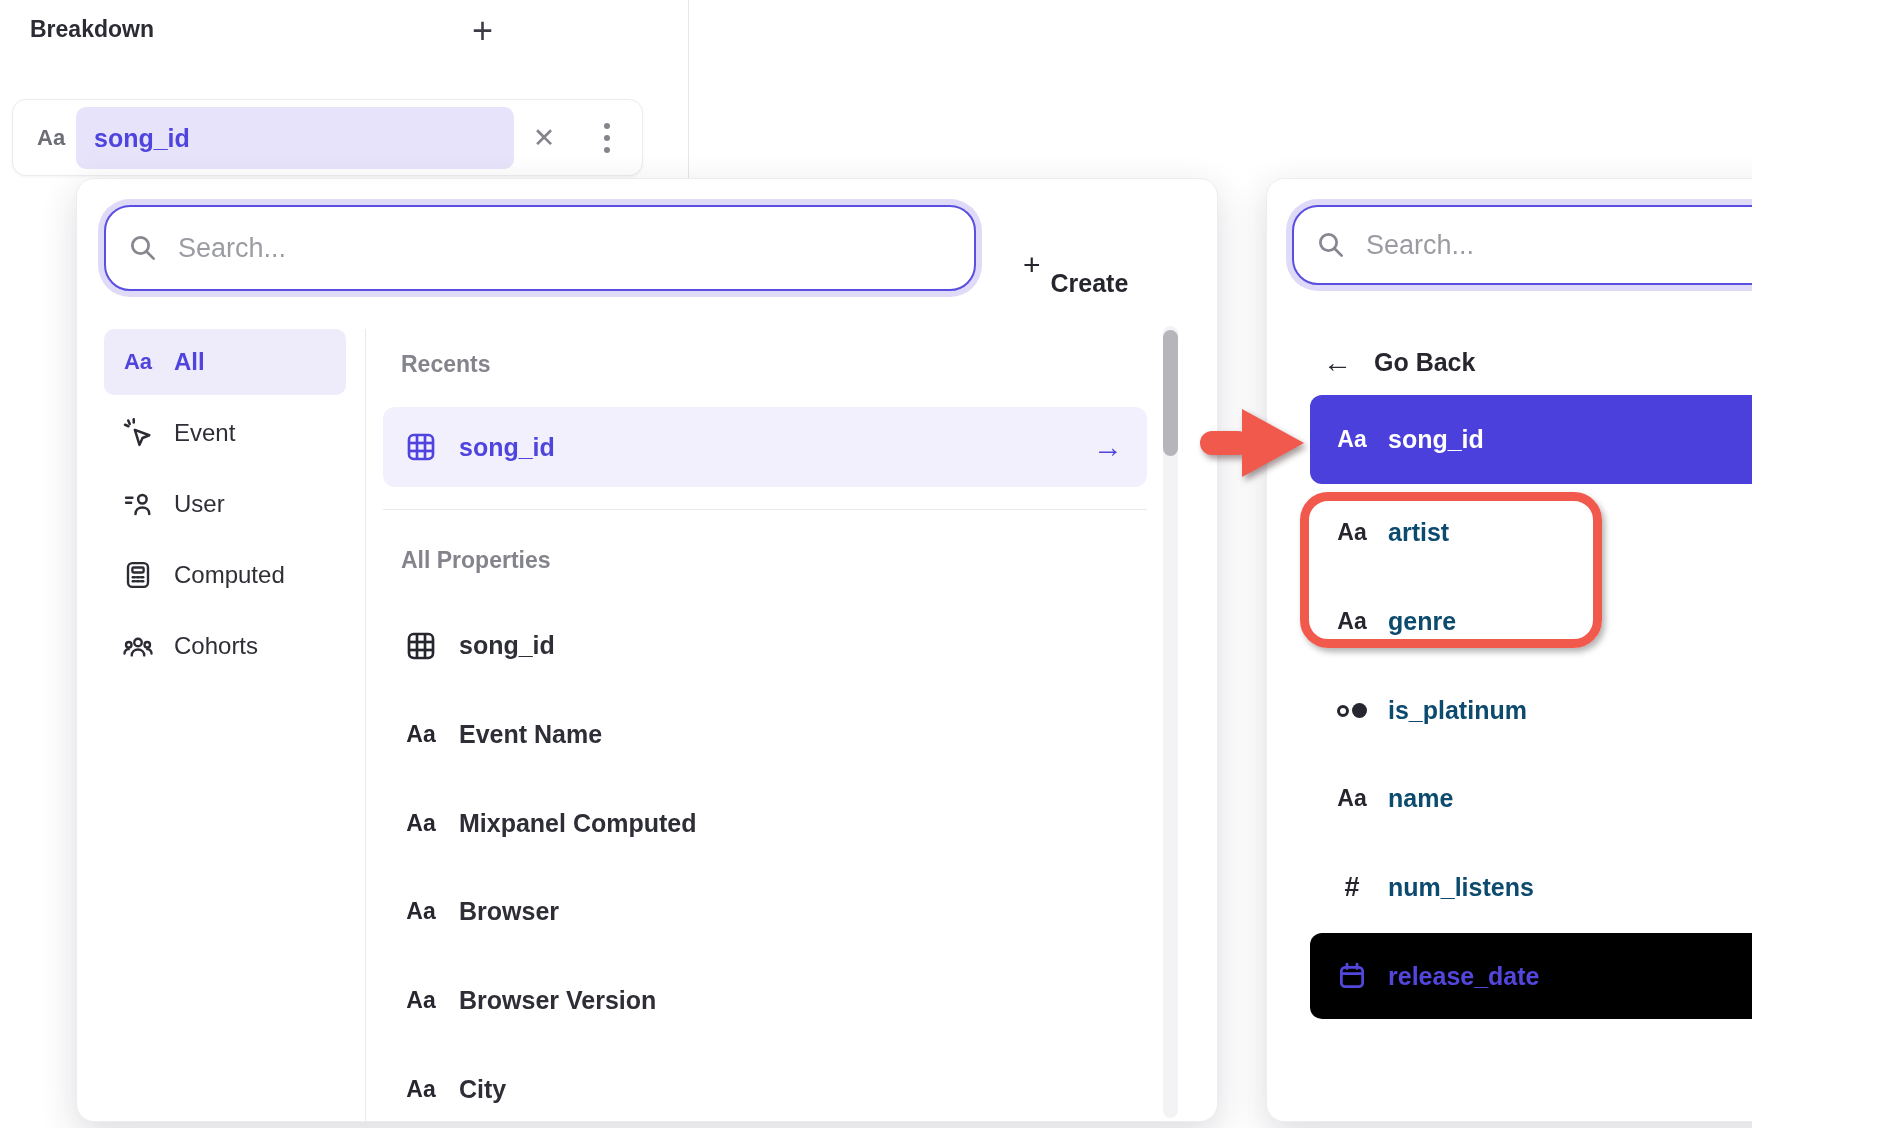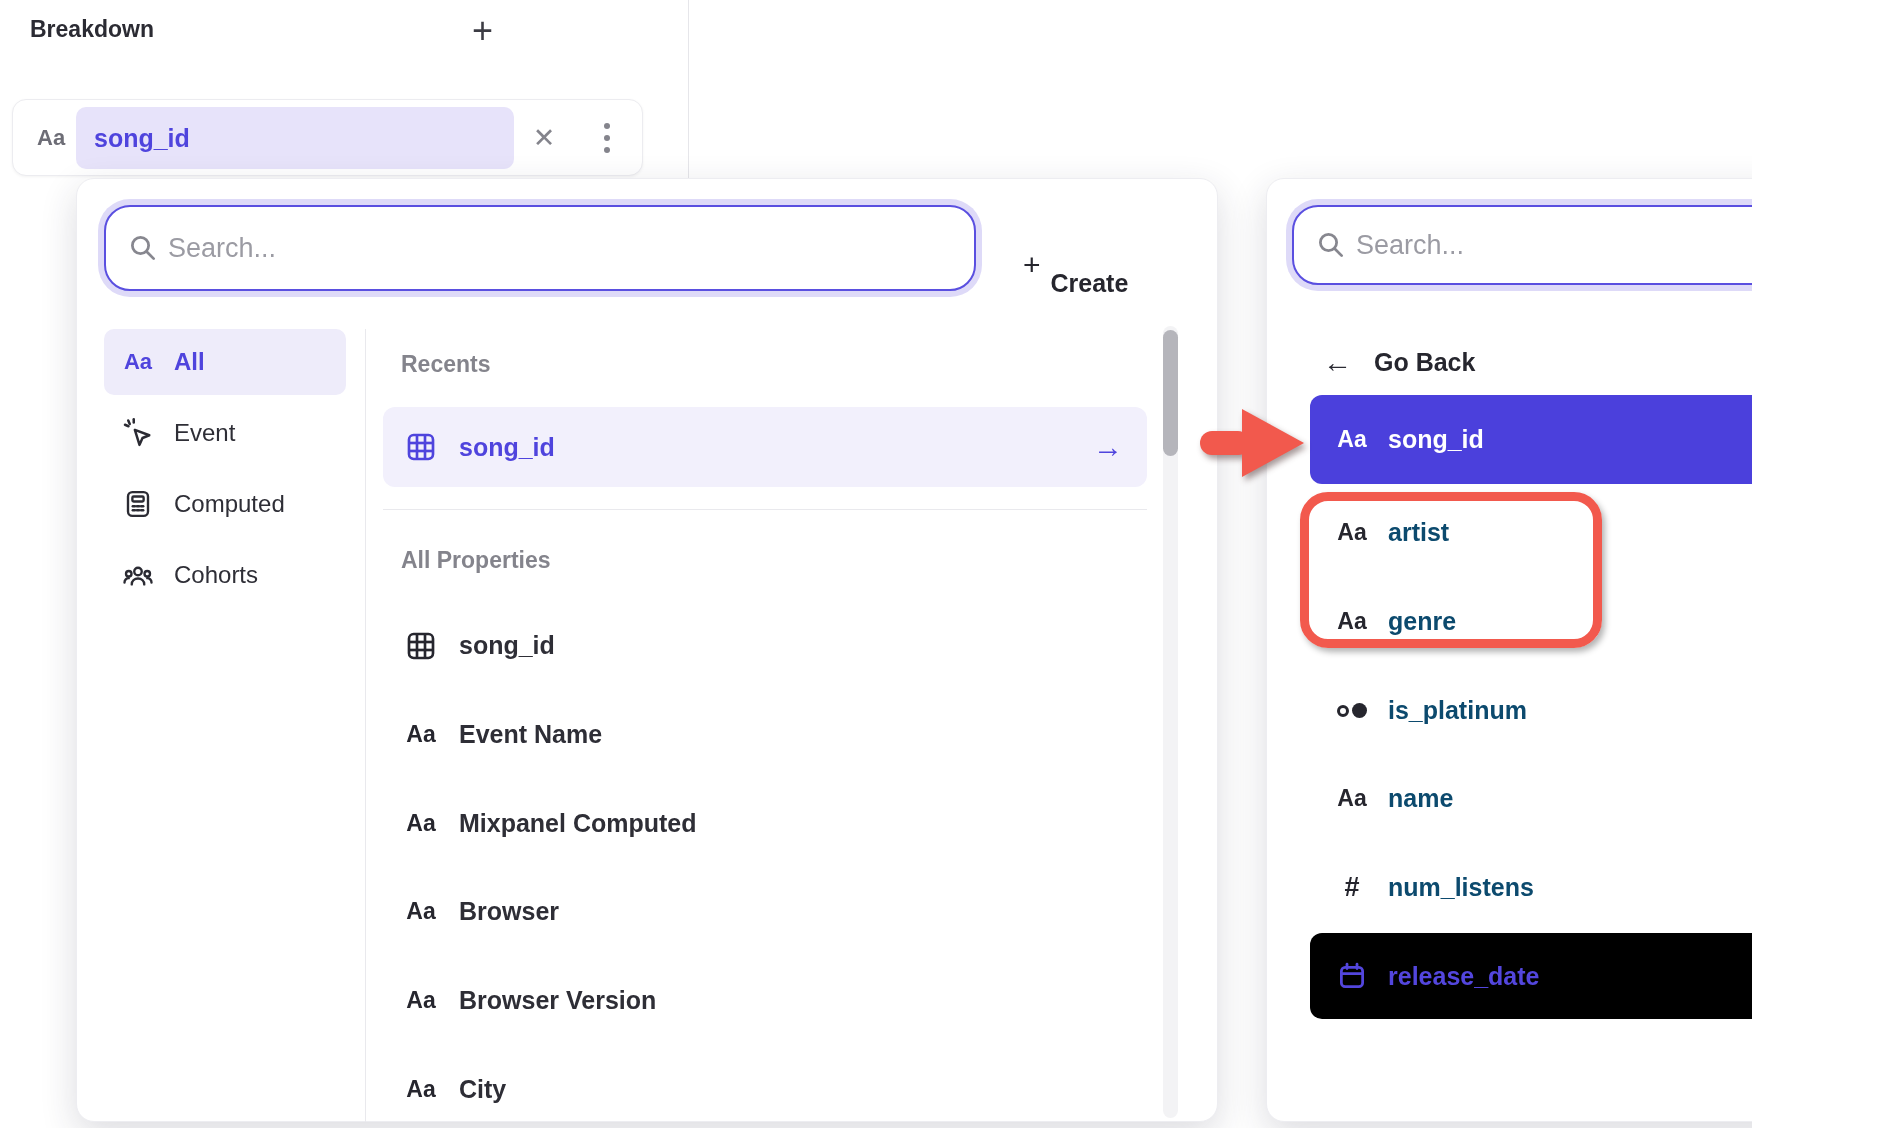--- a/index.html
+++ b/index.html
@@ -28,21 +28,21 @@
 
   
   .panel{background:#fff;border:1px solid #ededf1;border-radius:18px;
          box-shadow:0 12px 36px rgba(35,35,60,.16);}
   .panel-left{left:76px;top:178px;width:1142px;height:944px;}
   .panel-right{left:1266px;top:178px;width:628px;height:944px;}
 
   .searchbox{border:2px solid #5a4fe0;border-radius:26px;box-shadow:0 0 0 6px #dedaf8;
              display:flex;align-items:center;padding:0 22px;background:#fff;}
   .searchbox input{flex:1;border:none;outline:none;font-family:inherit;font-size:27px;color:#2c2c33;
-                   background:transparent;margin-left:8px;min-width:0;}
+                   background:transparent;margin-left:18px;min-width:0;}
   .searchbox input::placeholder{color:#9b9ba3;}
 
   .create-btn{display:flex;align-items:center;gap:10px;cursor:pointer;}
   .create-plus{font-size:30px;font-weight:300;color:#26262e;line-height:30px;}
   .create-label{font-size:25px;font-weight:600;color:#26262e;margin-top:38px;}
 
   
   .sidebar{left:27px;top:150px;width:242px;}
   .cat-row{height:66px;margin-bottom:5px;display:flex;align-items:center;padding-left:16px;
            border-radius:10px;gap:18px;cursor:pointer;}
@@ -136,20 +136,31 @@
       <div class="cat-row">
         <span class="cat-icon">
           <svg class="ic" width="30" height="30" viewBox="0 0 24 24" fill="none" stroke="#2b2b33" stroke-width="2" stroke-linecap="round" stroke-linejoin="round">
             <path d="M9.5 9.5 L21 13.8 L15.6 16 L13.2 21.5 Z"></path>
             <line x1="4.2" y1="2" x2="5.4" y2="4.8"></line>
             <line x1="1.6" y1="5.4" x2="4.4" y2="6.6"></line>
             <line x1="8.6" y1="1" x2="8.6" y2="3.6"></line>
           </svg>
         </span>
         <span class="cat-label">Event</span>
+      </div>
+      <div class="cat-row">
+        <span class="cat-icon">
+          <svg class="ic" width="30" height="30" viewBox="0 0 24 24" fill="none" stroke="#2b2b33" stroke-width="2" stroke-linecap="round">
+            <circle cx="15.5" cy="8.2" r="3.4"></circle>
+            <path d="M10 20 c0-3.2 2.5-5.2 5.5-5.2 s5.5 2 5.5 5.2"></path>
+            <line x1="2.5" y1="7" x2="7.5" y2="7"></line>
+            <line x1="2.5" y1="11" x2="6.5" y2="11"></line>
+          </svg>
+        </span>
+        <span class="cat-label">User</span>
       </div>
       <div class="cat-row">
         <span class="cat-icon">
           <svg class="ic" width="30" height="30" viewBox="0 0 24 24" fill="none" stroke="#2b2b33" stroke-width="1.9" stroke-linecap="round">
             <rect x="4" y="2.5" width="16" height="19" rx="3.5"></rect>
             <rect x="7.5" y="6" width="9" height="4" rx="1"></rect>
             <line x1="7.8" y1="13.8" x2="9.6" y2="13.8"></line>
               <line x1="11.1" y1="13.8" x2="12.9" y2="13.8"></line>
               <line x1="14.4" y1="13.8" x2="16.2" y2="13.8"></line>
             <line x1="7.8" y1="17" x2="9.6" y2="17"></line>

